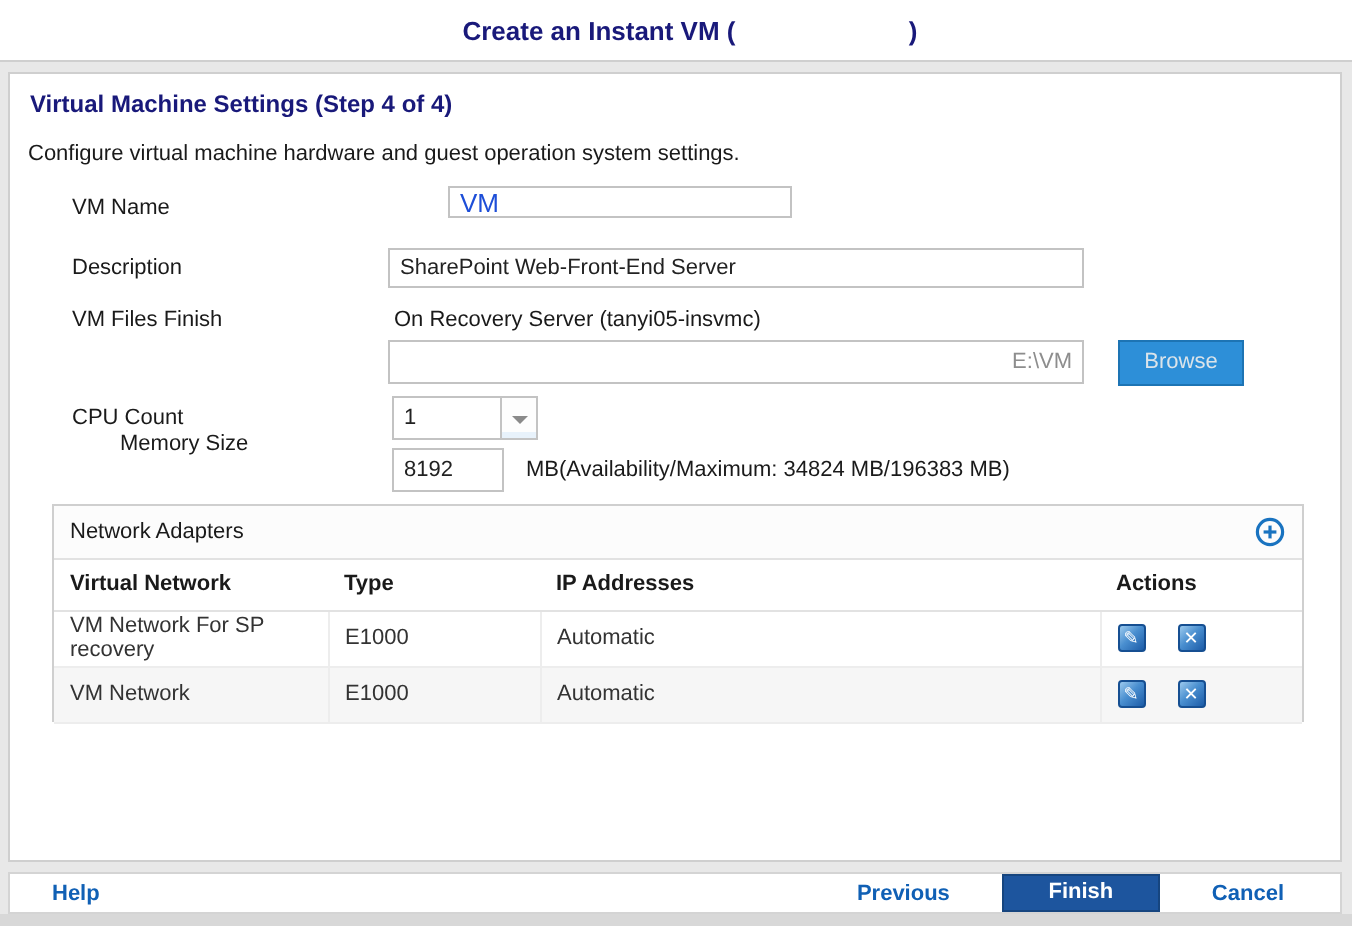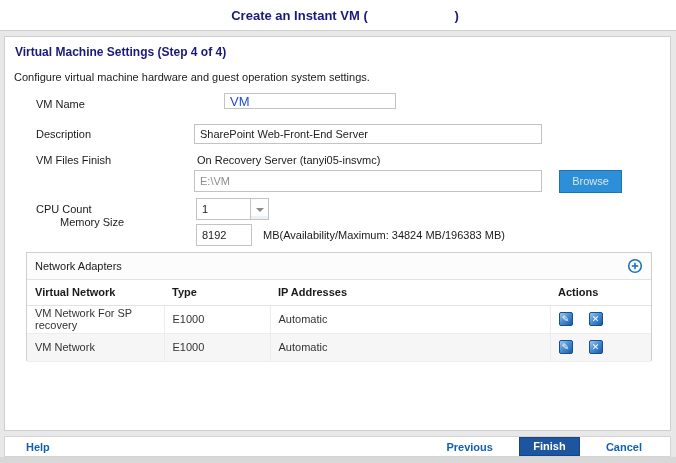--- a/index.html
+++ b/index.html
@@ -43,21 +43,21 @@
   .txt {
     position: absolute;
     border: 1px solid #c3c3c3; background: #fff;
     font-family: "Liberation Sans", sans-serif;
     font-size: 11px; color: #222; padding: 0 5px;
   }
 
   .vmname-input { left: 191px; top: 56px; width: 172px; height: 16px; font-size: 13px; color: #1d4ed8; margin-left: 28px; }
   .desc-input   { left: 189px; top: 87px; width: 348px; height: 20px; }
   .folder-static{ position: absolute; left: 192px; top: 117px; color: #1a1a1a; }
-  .path-input   { left: 189px; top: 133px; width: 348px; height: 22px; color: #8d8d8d; }
+  .path-input   { left: 189px; top: 133px; width: 348px; height: 22px; color: #8d8d8d; text-align: right; }
 
   .browse-btn {
     position: absolute; left: 554px; top: 133px; width: 63px; height: 23px;
     background: #2d8fd8; border: 1px solid #1d74b4;
     color: #dbe4ea; font-size: 11px; font-family: "Liberation Sans", sans-serif;
     text-align: center; line-height: 21px; cursor: pointer;
   }
 
   .combo { position: absolute; left: 191px; top: 161px; height: 22px; display: flex; }
   .combo-input { position: static; width: 55px; height: 22px; }
@@ -112,21 +112,21 @@
     position: absolute; left: 4px; top: 436px; width: 667px; height: 21px;
     background: #ffffff; border: 1px solid #d4d4d4;
     display: flex; align-items: center;
   }
   .footer-link {
     color: #1060b5; font-weight: bold; font-size: 11px; text-decoration: none; cursor: pointer;
   }
   .help-link { margin-left: 21px; }
   .footer-right { margin-left: auto; display: flex; align-items: center; gap: 26px; margin-right: 28px; }
   .finish-btn {
-    width: 61px; height: 19px; background: #1d559e; border: 1px solid #16457f;
+    width: 79px; height: 19px; background: #1d559e; border: 1px solid #16457f;
     color: #ffffff; font-weight: bold; font-size: 11px;
     font-family: "Liberation Sans", sans-serif;
     text-align: center; line-height: 17px; cursor: pointer;
   }
 
   .bottom-strip { position: absolute; left: 0; top: 457px; width: 676px; height: 6px; background: #d8d8d8; }
 </style>
 </head>
 <body>
 

